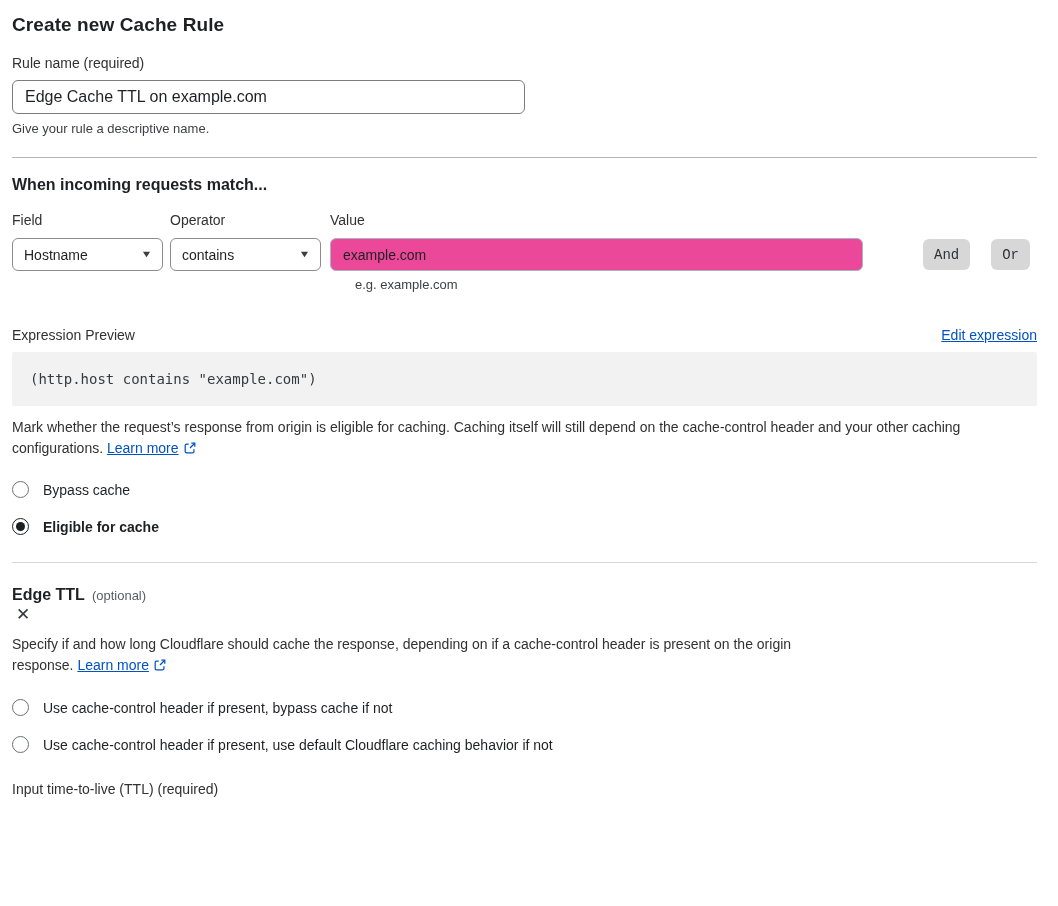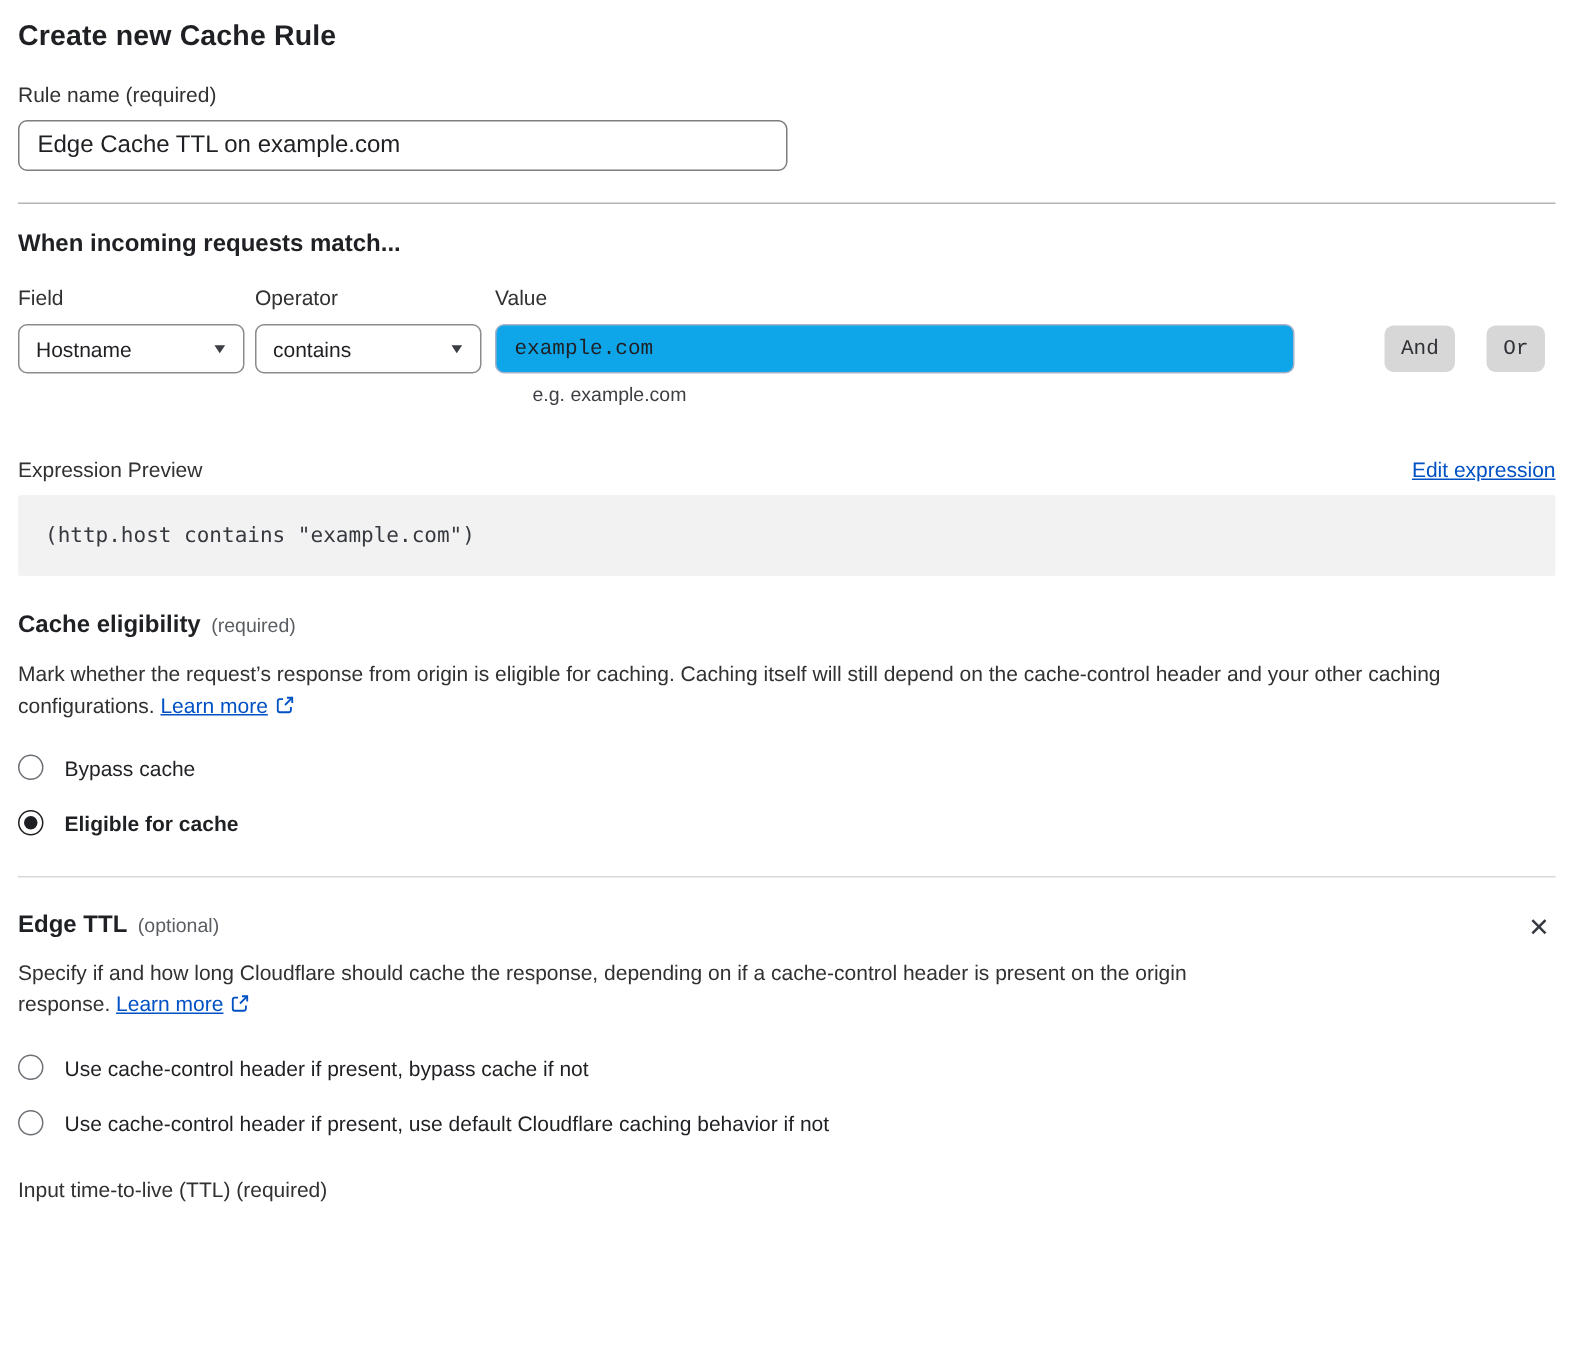--- a/index.html
+++ b/index.html
@@ -76,24 +76,24 @@
     color: #1f2023;
     cursor: pointer;
   }
   .select-control.mr1 { margin-right: 7px; }
   .select-control.mr2 { margin-right: 9px; }
   .caret { font-size: 9px; color: #3b3e42; line-height: 1; transform: scaleX(1.35); }
   .value-col { width: 585px; margin-right: 8px; }
   .value-input {
     width: 533px;
     height: 33px;
-    background: #0ea5e9;
+    background: #ec4899;
     border: 1px solid #a7b2ca;
     border-radius: 6px;
-    font-family: Liberation Mono, monospace;
+    font-family: Liberation Sans, sans-serif;
     font-size: 14px;
     color: #1f2023;
     padding: 0 12px;
     outline: none;
   }
   .btn-gray {
     height: 31px;
     background: #d7d7d7;
     color: #2f3136;
     border: none;
@@ -172,20 +172,21 @@
   }
   .radio-label { font-size: 14px; color: #1f2023; }
   .radio-row.checked .radio-label { font-weight: 700; }
 
   
   .edge-header {
     display: flex;
     justify-content: space-between;
     align-items: flex-start;
     margin-top: 23px;
+    flex-direction: column;
   }
   .close-btn {
     background: none;
     border: none;
     font-size: 17px;
     color: #36393f;
     cursor: pointer;
     padding: 2px 4px;
     line-height: 1;
     font-family: "Liberation Sans", sans-serif;
@@ -196,20 +197,21 @@
 </style>
 </head>
 <body>
 
 <div class="page">
 
   <h1 class="page-title">Create new Cache Rule</h1>
 
   <div class="field-label">Rule name (required)</div>
   <input class="text-input rule-name-input" type="text" value="Edge Cache TTL on example.com" style="">
+  <div class="helper-text">Give your rule a descriptive name.</div>
 
   <hr class="divider">
 
   <h2 class="section-heading match-heading">When incoming requests match...</h2>
 
   <div class="builder-labels">
     <div class="lbl-field">Field</div>
     <div class="lbl-operator">Operator</div>
     <div>Value</div>
   </div>
@@ -231,21 +233,20 @@
   </div>
   <div class="eg-helper">e.g. example.com</div>
 
   <div class="expression-row">
     <span>Expression Preview</span>
     <a class="link">Edit expression</a>
   </div>
   <div class="code-block">(http.host contains "example.com")</div>
 
 
-  <h2 class="section-heading eligibility-heading"><span>Cache eligibility</span><span class="sub-badge">(required)</span></h2>
 
   <p class="section-desc"><span>Mark whether the request’s response from origin is eligible for caching. Caching itself will still depend on the cache-control header and your other caching configurations.</span>
     <a class="link">Learn more</a><span class="ext-icon"><svg width="14" height="14" viewBox="0 0 16 16">
           <path d="M6.5 3.5H4A1.5 1.5 0 0 0 2.5 5v7A1.5 1.5 0 0 0 4 13.5h7a1.5 1.5 0 0 0 1.5-1.5V9.5" stroke="#0051c3" fill="none" stroke-width="1.4"></path>
           <path d="M9.5 2.5H13.5V6.5" stroke="#0051c3" fill="none" stroke-width="1.4"></path>
           <path d="M13.2 2.8 8 8" stroke="#0051c3" fill="none" stroke-width="1.4"></path>
         </svg></span></p>
 
   <div class="radio-row first">
     <span class="radio-circle"></span>

